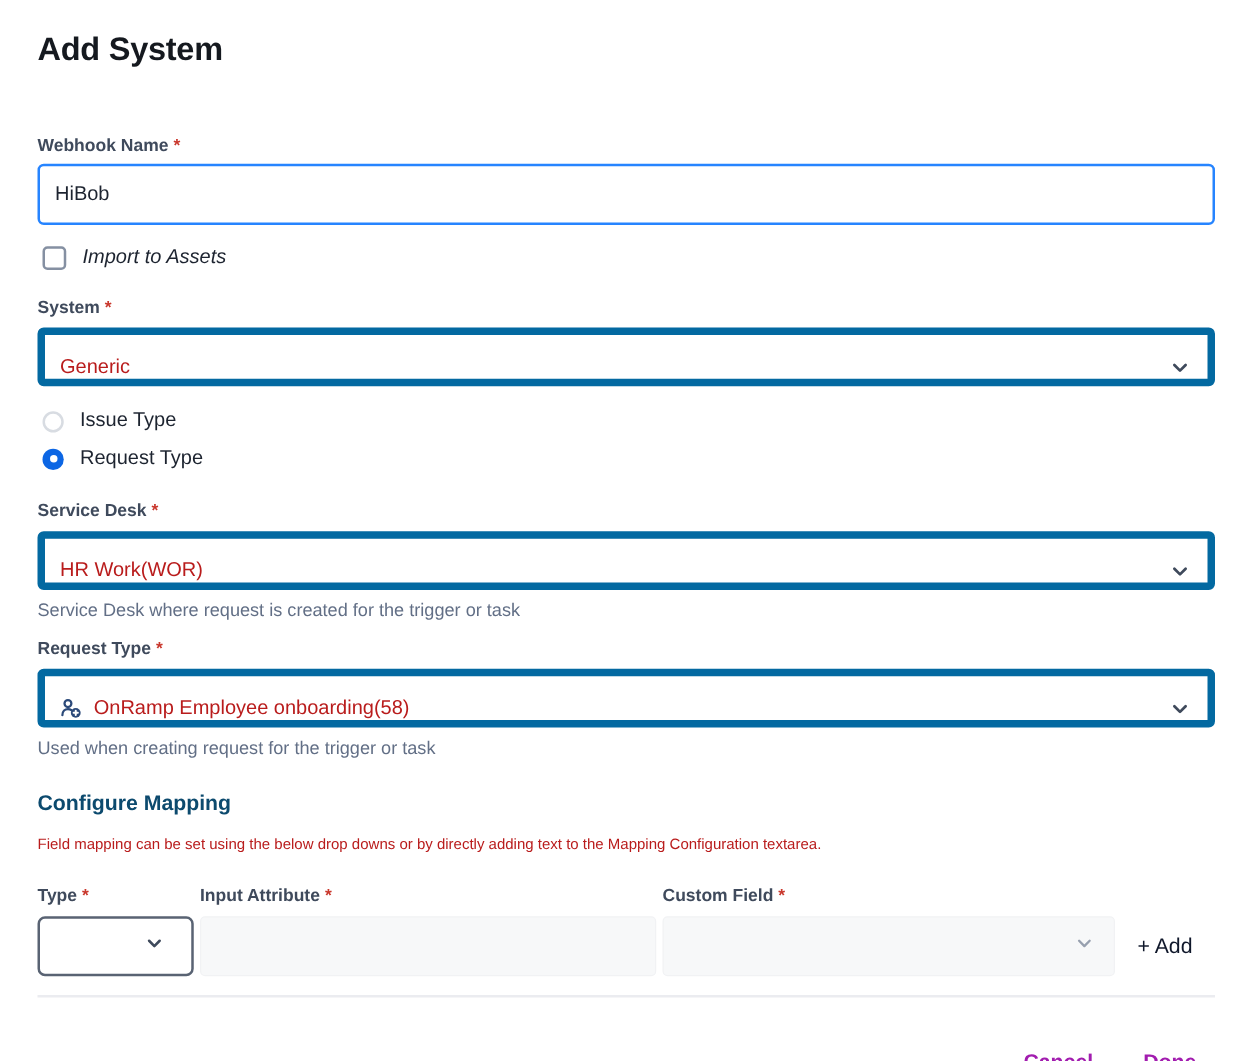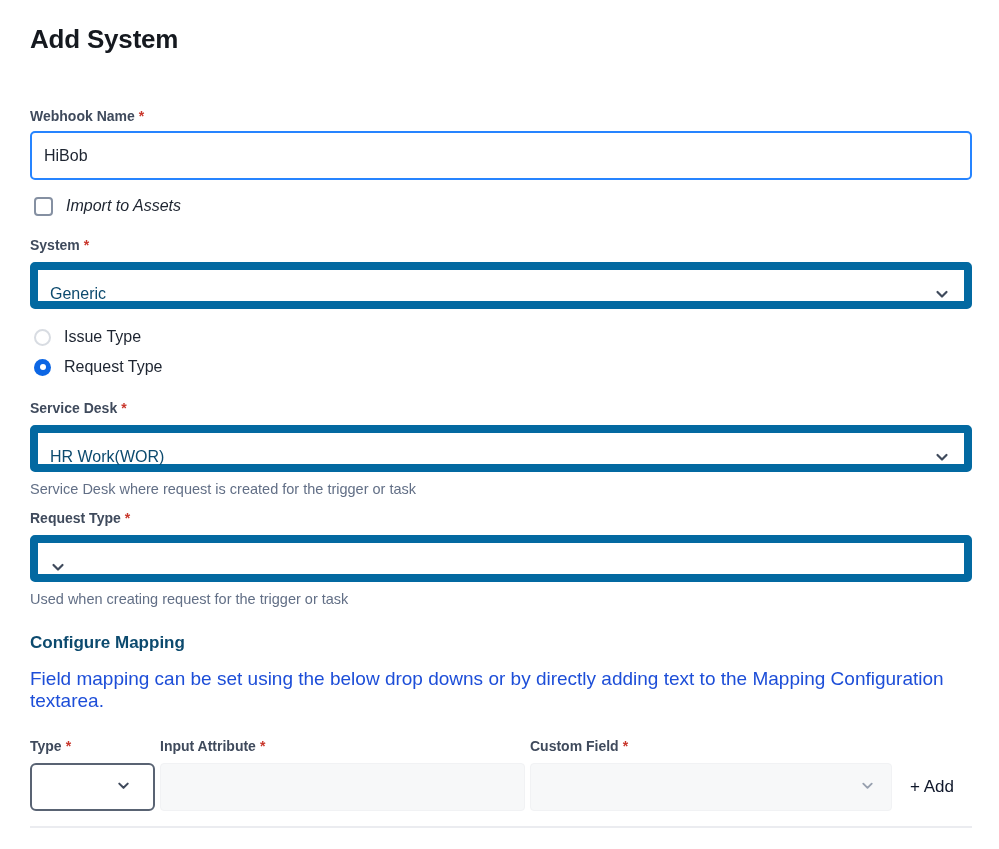--- a/index.html
+++ b/index.html
@@ -34,23 +34,23 @@
   }
 
   
   .checkbox-row { margin-top: 15px; display: flex; align-items: center; gap: 13px; height: 22px; cursor: pointer; }
   .checkbox-box { width: 19px; height: 19px; border: 2px solid #8590a2; border-radius: 4px; background: #fff; margin-left: 4px; }
   .checkbox-label { font-size: 16px; color: #1d2430; font-style: italic; }
 
   
   .select {
     width: 942px; height: 47px; margin-top: 10px;
-    border: 8px solid #0369a1; border-radius: 5px; background: #fff;
+    border: 6px solid #0369a1; border-radius: 5px; background: #fff;
     display: flex; align-items: center; padding: 16px 14px 0 12px;
-    font-size: 16px; color: #0c4a6e; cursor: pointer;
+    font-size: 16px; color: #b91c1c; cursor: pointer;
   }
   .select .sel-text { flex: 1 1 auto; display: flex; align-items: center; gap: 9px; }
   .select .chev { flex: 0 0 auto; display: flex; align-items: center; }
 
   
   .radio-group { margin-top: 17px; display: flex; flex-direction: column; gap: 8px; }
   .radio-row { display: flex; align-items: center; gap: 13px; height: 22px; cursor: pointer; }
   .radio-circle { width: 17px; height: 17px; border-radius: 50%; border: 2px solid #d8dce2; background: #fff; margin-left: 4px; flex: 0 0 auto; }
   .radio-circle.selected { border: none; background: #0c66e4; position: relative; width: 17px; height: 17px; }
   .radio-circle.selected::after {
@@ -60,21 +60,21 @@
   .radio-label { font-size: 16px; color: #1d2430; }
 
   .help-text { margin-top: 9px; font-size: 14.5px; color: #626f86; }
 
   .mt-21 { margin-top: 21px; }
   .mt-23 { margin-top: 23px; }
   .mt-14 { margin-top: 14px; }
 
   
   .section-heading { margin-top: 26px; font-size: 17px; font-weight: 700; color: #0c4a6e; }
-  .section-desc { margin-top: 15px; font-size: 19px; color: #1d4ed8; }
+  .section-desc { margin-top: 15px; font-size: 12px; color: #b91c1c; }
 
   .mapping-labels { margin-top: 27px; display: flex; }
   .mapping-labels .col-type { width: 130px; }
   .mapping-labels .col-input { width: 370px; }
   .mapping-labels .col-custom { width: 362px; }
 
   .mapping-row { margin-top: 10px; display: flex; align-items: center; }
   .type-select {
     width: 125px; height: 48px; border: 2px solid #596373; border-radius: 6px; background: #fff;
     display: flex; align-items: center; justify-content: flex-end; padding-right: 22px; cursor: pointer;
@@ -155,20 +155,31 @@
           </svg>
       </span>
     </div>
     <div class="help-text">Service Desk where request is created for the trigger or task</div>
 
     <div class="field-label mt-14">
       <span>Request Type</span>
       <span class="req">*</span>
     </div>
     <div class="select">
+      <span class="sel-text">
+        <span style="display:flex;align-items:center;">
+          <svg width="18" height="18" viewBox="0 0 17 17">
+            <circle cx="6" cy="4.6" r="2.6" fill="none" stroke="#2C4A7A" stroke-width="1.7"></circle>
+            <path d="M1.8 13.4 C1.8 10.3 3.8 8.7 6 8.7 c1 0 1.9 0.3 2.6 0.9" fill="none" stroke="#2C4A7A" stroke-width="1.7" stroke-linecap="round"></path>
+            <circle cx="11.9" cy="11.6" r="3.7" fill="#2C4A7A"></circle>
+            <path d="M11.9 10 v3.2 M10.3 11.6 h3.2" stroke="#ffffff" stroke-width="1.5" stroke-linecap="round"></path>
+          </svg>
+        </span>
+        <span>OnRamp Employee onboarding(58)</span>
+      </span>
       <span class="chev">
         <svg width="16" height="16" viewBox="0 0 16 16">
             <path d="M3.5 6l4.5 4.5L12.5 6" stroke="#3f4a5c" stroke-width="2.2" fill="none" stroke-linecap="round" stroke-linejoin="round"></path>
           </svg>
       </span>
     </div>
     <div class="help-text">Used when creating request for the trigger or task</div>
 
     <div class="section-heading">Configure Mapping</div>
     <div class="section-desc">Field mapping can be set using the below drop downs or by directly adding text to the Mapping Configuration textarea.</div>

